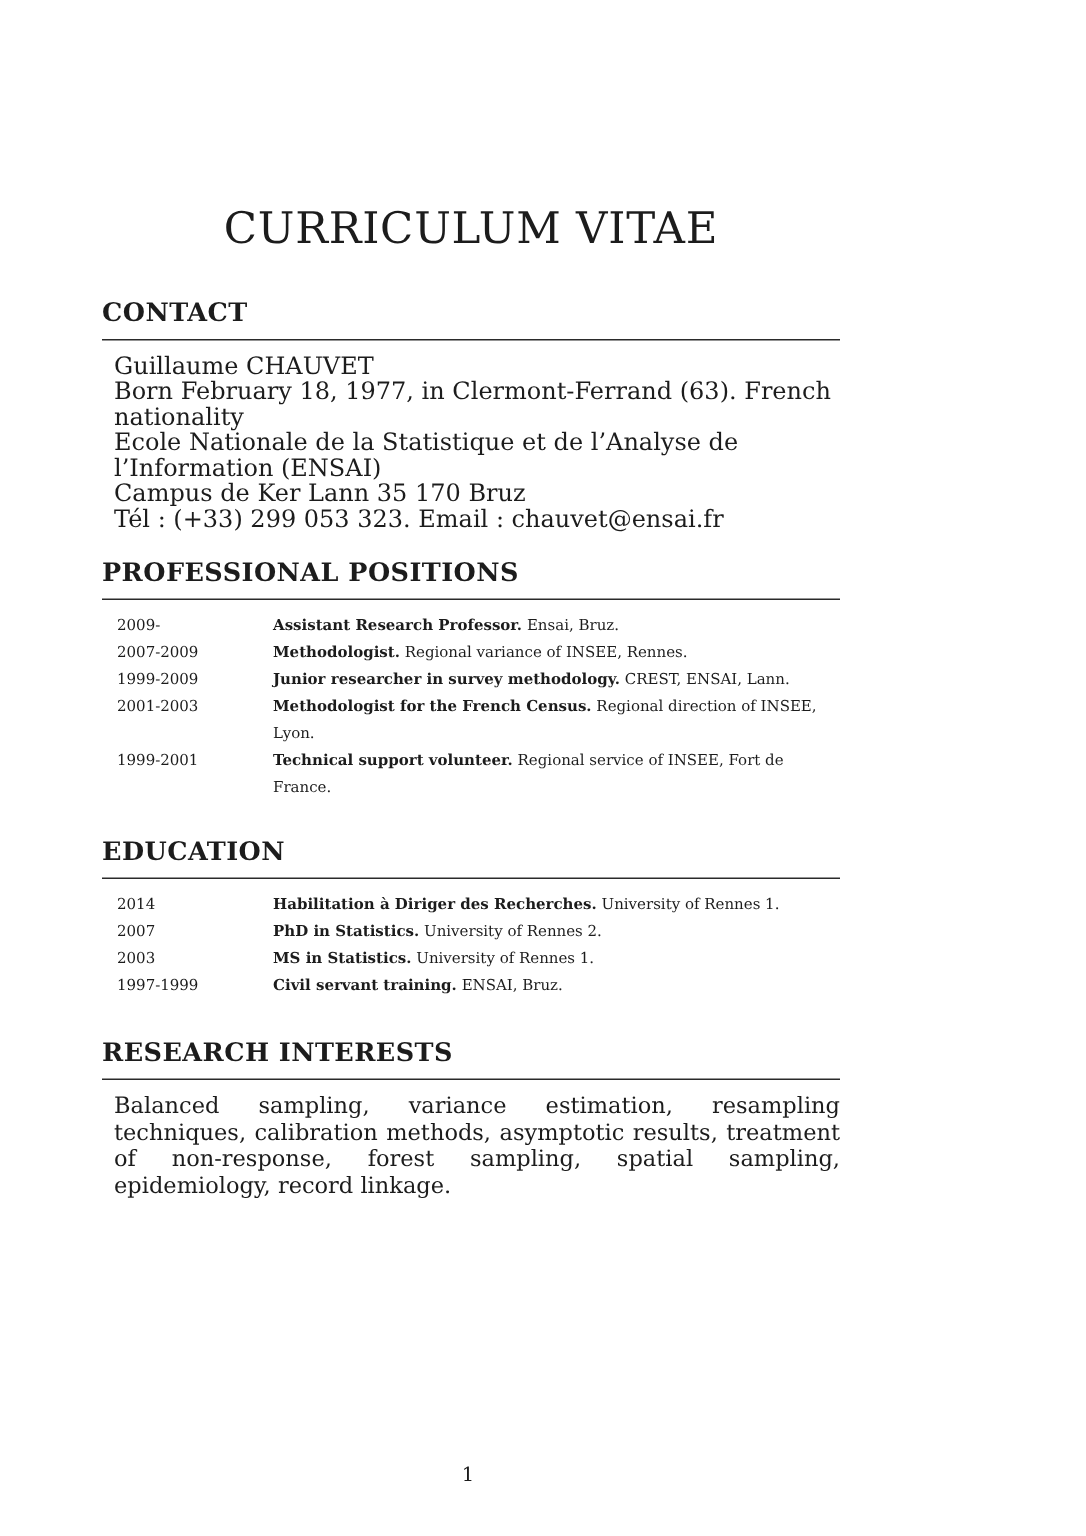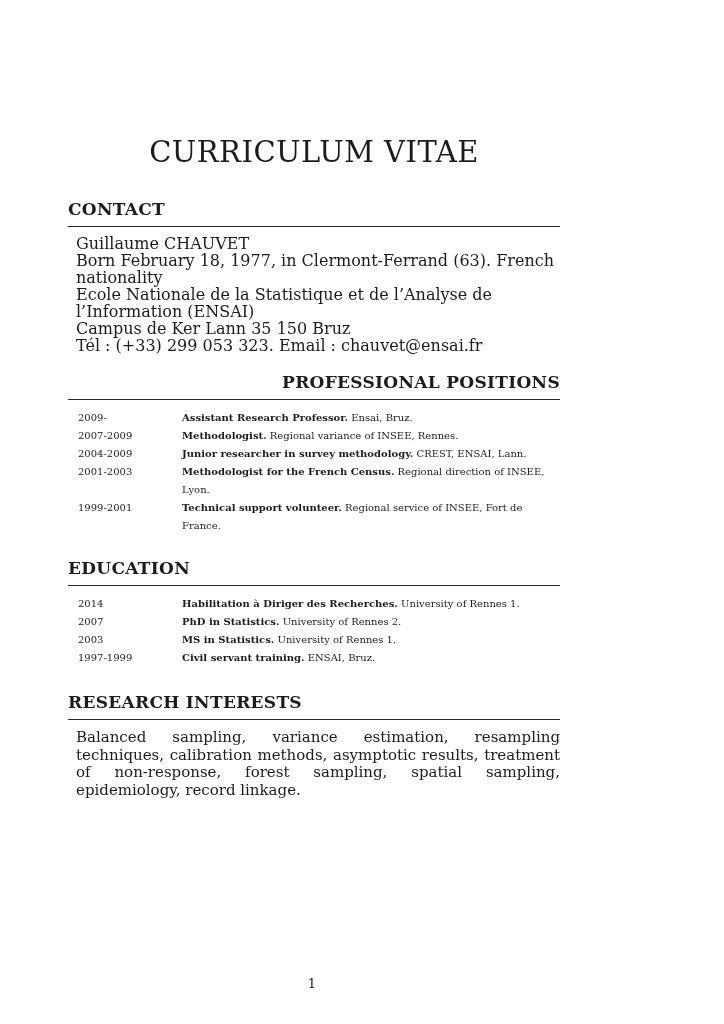--- a/index.html
+++ b/index.html
@@ -28,21 +28,21 @@
     letter-spacing: 0.5px;
   }
   .section-heading {
     margin: 0;
     font-size: 17px;
     font-weight: bold;
     line-height: 1;
     letter-spacing: 0.3px;
   }
   .heading-contact   { margin-top: 34px; }
-  .heading-positions { margin-top: 20px; text-align: right; }
+  .heading-positions { margin-top: 20px; }
   .heading-education { margin-top: 25px; }
   .heading-research  { margin-top: 27px; }
   .rule {
     border: none;
     border-top: 1.6px solid #2a2a2a;
     margin: 8px 0 0 0;
   }
   .contact-block {
     margin-top: 8px;
     padding-left: 8px;
@@ -92,39 +92,39 @@
 
     <h1 class="doc-title">CURRICULUM VITAE</h1>
 
     <section>
       <h2 class="section-heading heading-contact">CONTACT</h2>
       <hr class="rule">
       <div class="contact-block">
         <div>Guillaume CHAUVET</div>
         <div>Born February 18, 1977, in Clermont-Ferrand (63). French nationality</div>
         <div>Ecole Nationale de la Statistique et de l’Analyse de l’Information (ENSAI)</div>
-        <div>Campus de Ker Lann 35 150 Bruz</div>
+        <div>Campus de Ker Lann 35 170 Bruz</div>
         <div>Tél : (+33) 299 053 323. Email : chauvet@ensai.fr</div>
       </div>
     </section>
 
     <section>
       <h2 class="section-heading heading-positions">PROFESSIONAL POSITIONS</h2>
       <hr class="rule">
       <div class="cv-table">
         <div class="cv-row">
           <span class="cv-period">2009-</span>
           <span class="cv-desc"><span class="cv-role">Assistant Research Professor.</span> <span>Ensai, Bruz.</span></span>
         </div>
         <div class="cv-row">
           <span class="cv-period">2007-2009</span>
           <span class="cv-desc"><span class="cv-role">Methodologist.</span> <span>Regional variance of INSEE, Rennes.</span></span>
         </div>
         <div class="cv-row">
-          <span class="cv-period">2004-2009</span>
+          <span class="cv-period">1999-2009</span>
           <span class="cv-desc"><span class="cv-role">Junior researcher in survey methodology.</span> <span>CREST, ENSAI, Lann.</span></span>
         </div>
         <div class="cv-row">
           <span class="cv-period">2001-2003</span>
           <span class="cv-desc"><span class="cv-role">Methodologist for the French Census.</span> <span>Regional direction of INSEE, Lyon.</span></span>
         </div>
         <div class="cv-row">
           <span class="cv-period">1999-2001</span>
           <span class="cv-desc"><span class="cv-role">Technical support volunteer.</span> <span>Regional service of INSEE, Fort de France.</span></span>
         </div>

